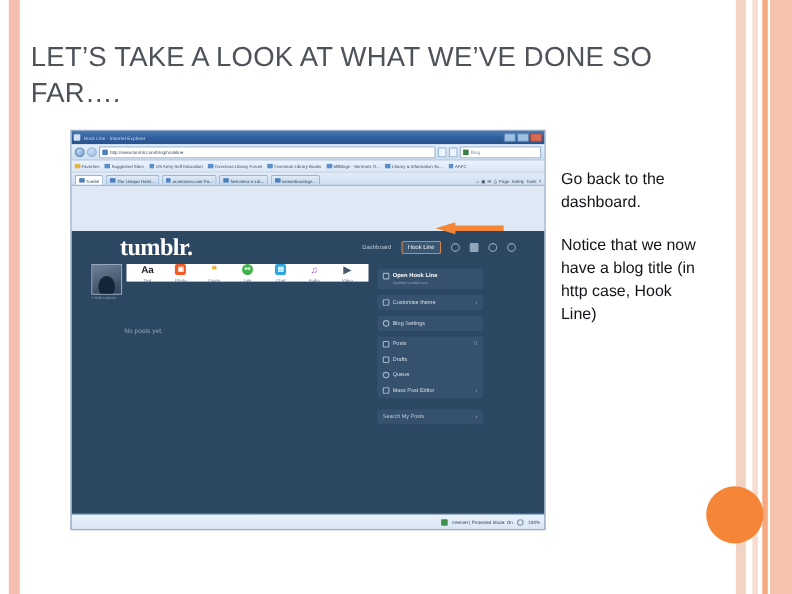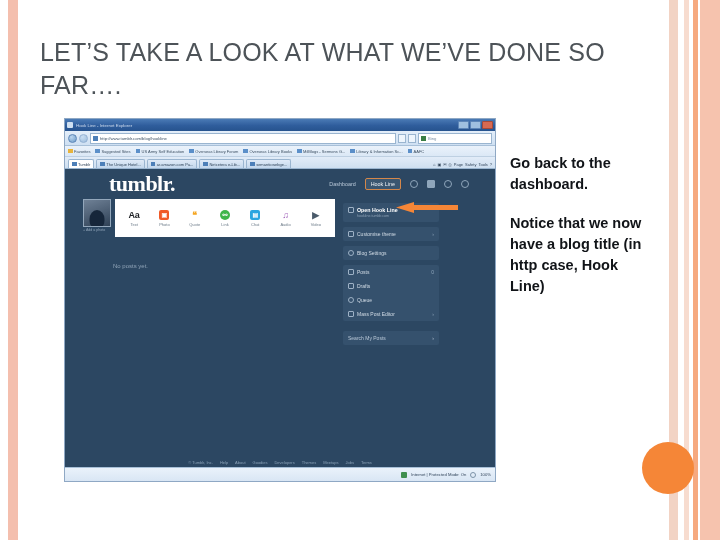--- a/index.html
+++ b/index.html
@@ -33,39 +33,39 @@
     bottom: 46px;
     width: 52px;
     height: 52px;
     border-radius: 50%;
     background: #f58637;
   }
 
   
   .slide-title {
     position: absolute;
-    left: 40px;
+    left: 28px;
     top: 36px;
     width: 600px;
     font-size: 25px;
     line-height: 33px;
     color: #4d5358;
     letter-spacing: 0.2px;
   }
 
   
   .side-text {
     position: absolute;
     left: 510px;
     top: 153px;
     width: 132px;
     font-size: 14.5px;
     line-height: 21px;
     color: #111418;
-    font-weight: bold;
+    font-weight: normal;
   }
   .side-text p { margin: 0 0 18px 0; }
   .side-text p:last-child { margin-bottom: 0; }
 
   
   .browser {
     position: absolute;
     left: 64px;
     top: 118px;
     width: 432px;
@@ -235,20 +235,21 @@
     flex: none;
     margin-bottom: 1px;
   }
 
   
   .page {
     background: #2c4762;
     height: 312px;
     position: relative;
     overflow: hidden;
+    margin-top: 41px;
   }
   .tumblr-header {
     height: 30px;
     display: flex;
     align-items: center;
     padding: 0 26px 0 44px;
   }
   .tumblr-logo {
     font-family: "Liberation Serif", serif;
     font-weight: bold;
@@ -312,21 +313,21 @@
   }
   .avatar-caption {
     font-size: 3.6px;
     color: #8ea2b6;
     margin-top: 1px;
     white-space: nowrap;
   }
   .post-buttons {
     background: #ffffff;
     flex: 1;
-    height: 38px;
+    height: 16px;
     display: flex;
     align-items: center;
     justify-content: space-around;
     padding: 0 4px;
   }
   .pb {
     display: flex;
     flex-direction: column;
     align-items: center;
     gap: 1px;

